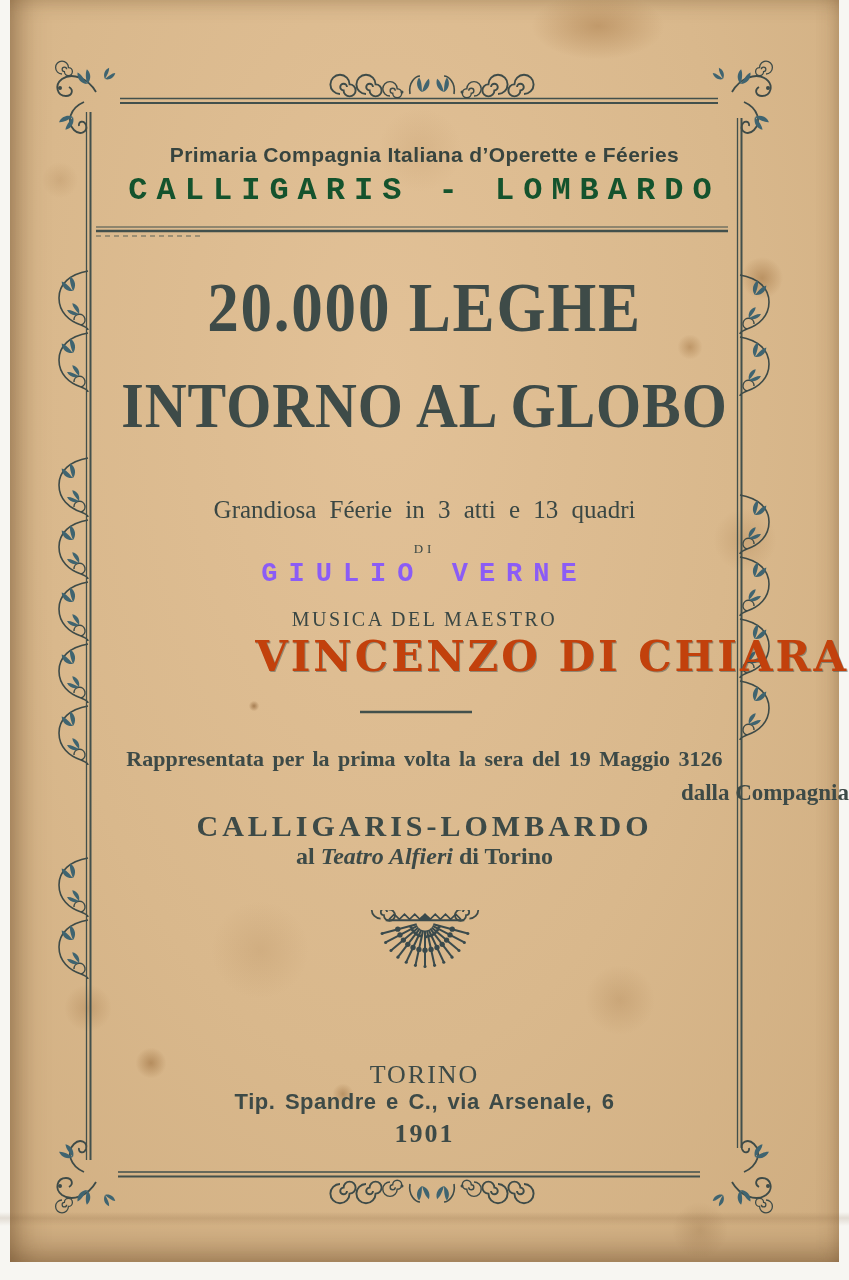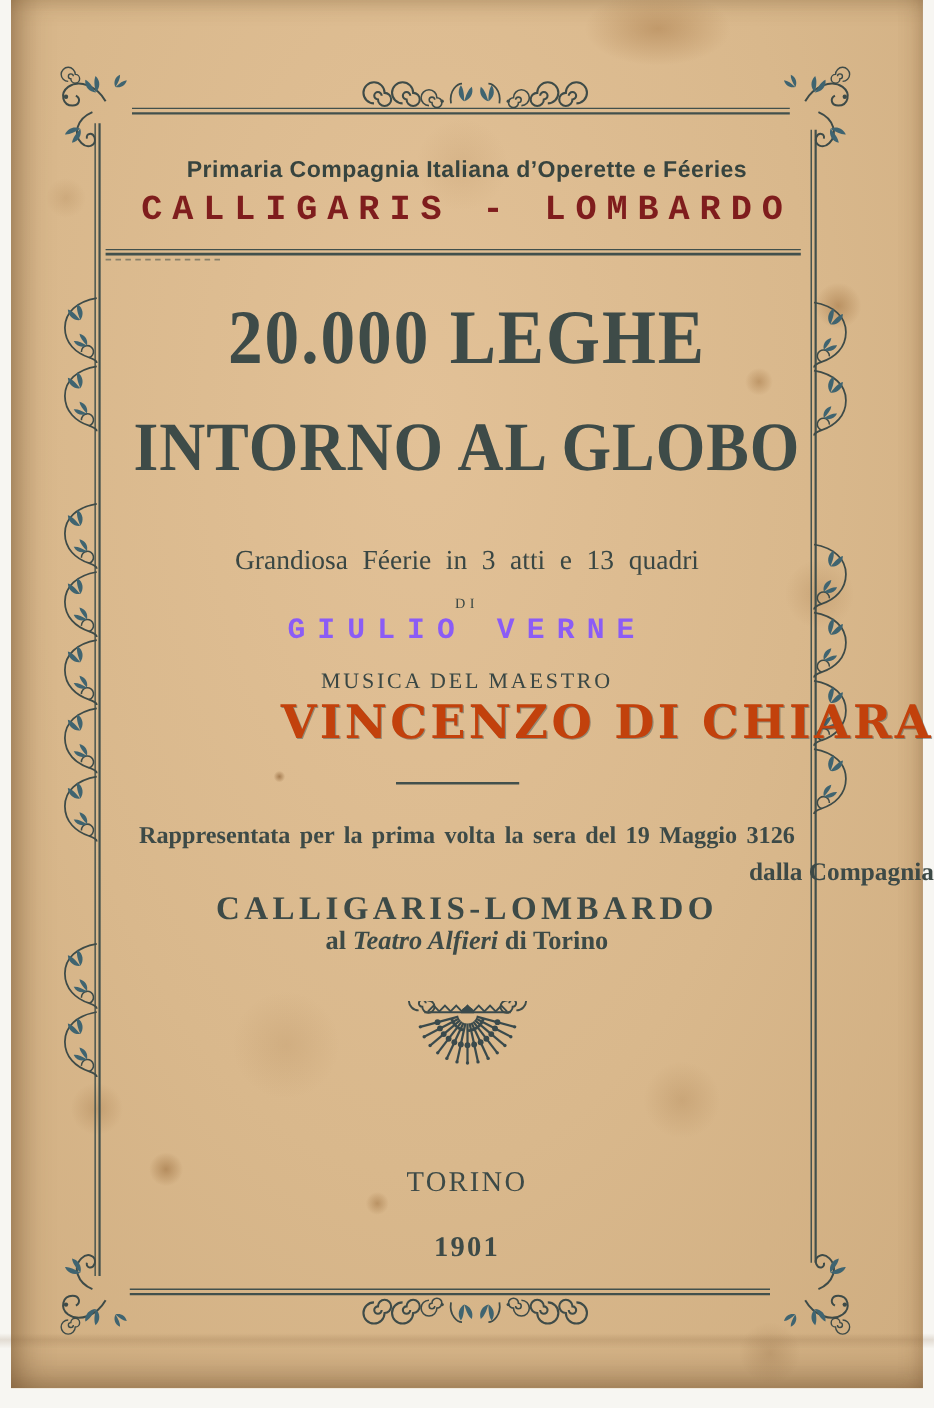--- a/index.html
+++ b/index.html
@@ -33,21 +33,21 @@
       radial-gradient(circle 50px at 620px 1000px, rgba(140,92,42,.18), rgba(140,92,42,0) 70%),
       radial-gradient(circle 45px at 745px 540px, rgba(140,92,42,.20), rgba(140,92,42,0) 70%),
       radial-gradient(circle 60px at 420px 150px, rgba(140,92,42,.10), rgba(140,92,42,0) 70%),
       radial-gradient(circle 70px at 260px 950px, rgba(140,92,42,.12), rgba(140,92,42,0) 70%),
       radial-gradient(circle 40px at 700px 1230px, rgba(120,80,40,.20), rgba(120,80,40,0) 70%),
       radial-gradient(circle 26px at 60px 180px, rgba(140,92,42,.16), rgba(140,92,42,0) 70%),
       linear-gradient(180deg, rgba(0,0,0,0) 1212px, rgba(120,85,50,.16) 1218px, rgba(0,0,0,0) 1226px);
   }
   .txt{position:absolute;left:0;width:849px;text-align:center;color:#3d4a47;}
   .publisher-line{top:143px;font-family:"Liberation Sans",sans-serif;font-weight:bold;font-size:21px;letter-spacing:.4px;color:#37443f;}
-  .company-name{top:172px;font-family:"Liberation Mono",monospace;font-weight:bold;font-size:32px;letter-spacing:9px;color:#7f1d1d;}
+  .company-name{top:172px;font-family:"Liberation Mono",monospace;font-weight:bold;font-size:32px;letter-spacing:9px;color:#14532d;}
   .title-1{top:268px;font-size:70px;font-weight:bold;color:#3e4b48;transform:scaleX(.9);letter-spacing:2px;}
   .title-2{top:370px;font-size:63px;font-weight:bold;color:#3e4b48;transform:scaleX(.92);letter-spacing:1px;}
   .subtitle{top:496px;font-size:25px;word-spacing:7px;color:#3a4744;}
   .author-prefix{top:541px;font-size:13px;letter-spacing:4px;color:#3a4744;}
   .author-name{top:559px;font-family:"Liberation Mono",monospace;font-weight:bold;font-size:27px;letter-spacing:11px;color:#8b5cf6;}
   .composer-label{top:608px;font-size:20px;letter-spacing:2.5px;color:#3a4744;}
   .composer-name{top:632px;font-family:"DejaVu Serif",serif;font-weight:bold;font-size:42px;letter-spacing:3px;color:#c2410c;text-shadow:1px 1px 0 rgba(56,74,78,.45);text-align:right;}
   .premiere-1{top:746px;font-weight:bold;font-size:22px;word-spacing:3px;}
   .premiere-2{top:780px;font-weight:bold;font-size:23px;text-align:right;}
   .premiere-3{top:809px;font-weight:bold;font-size:30px;letter-spacing:4px;}
@@ -204,14 +204,15 @@
         <circle cx="0" cy="33" r="3.1" fill="#3a4a4c"></circle>
         <circle cx="0" cy="52" r="1.8" fill="#3a4a4c"></circle>
         <circle cx="1.8" cy="17.4" r="1.7" fill="#3a4a4c"></circle>
         <use href="#halfFan"></use>
         <use href="#halfFan" transform="scale(-1,1)"></use>
       </g>
     </svg>
   </div>
 
   <div class="txt imprint-city">TORINO</div>
+  <div class="txt imprint-printer">Tip. Spandre e C., via Arsenale, 6</div>
   <div class="txt imprint-year">1901</div>
 </div>
 
 </body></html>

